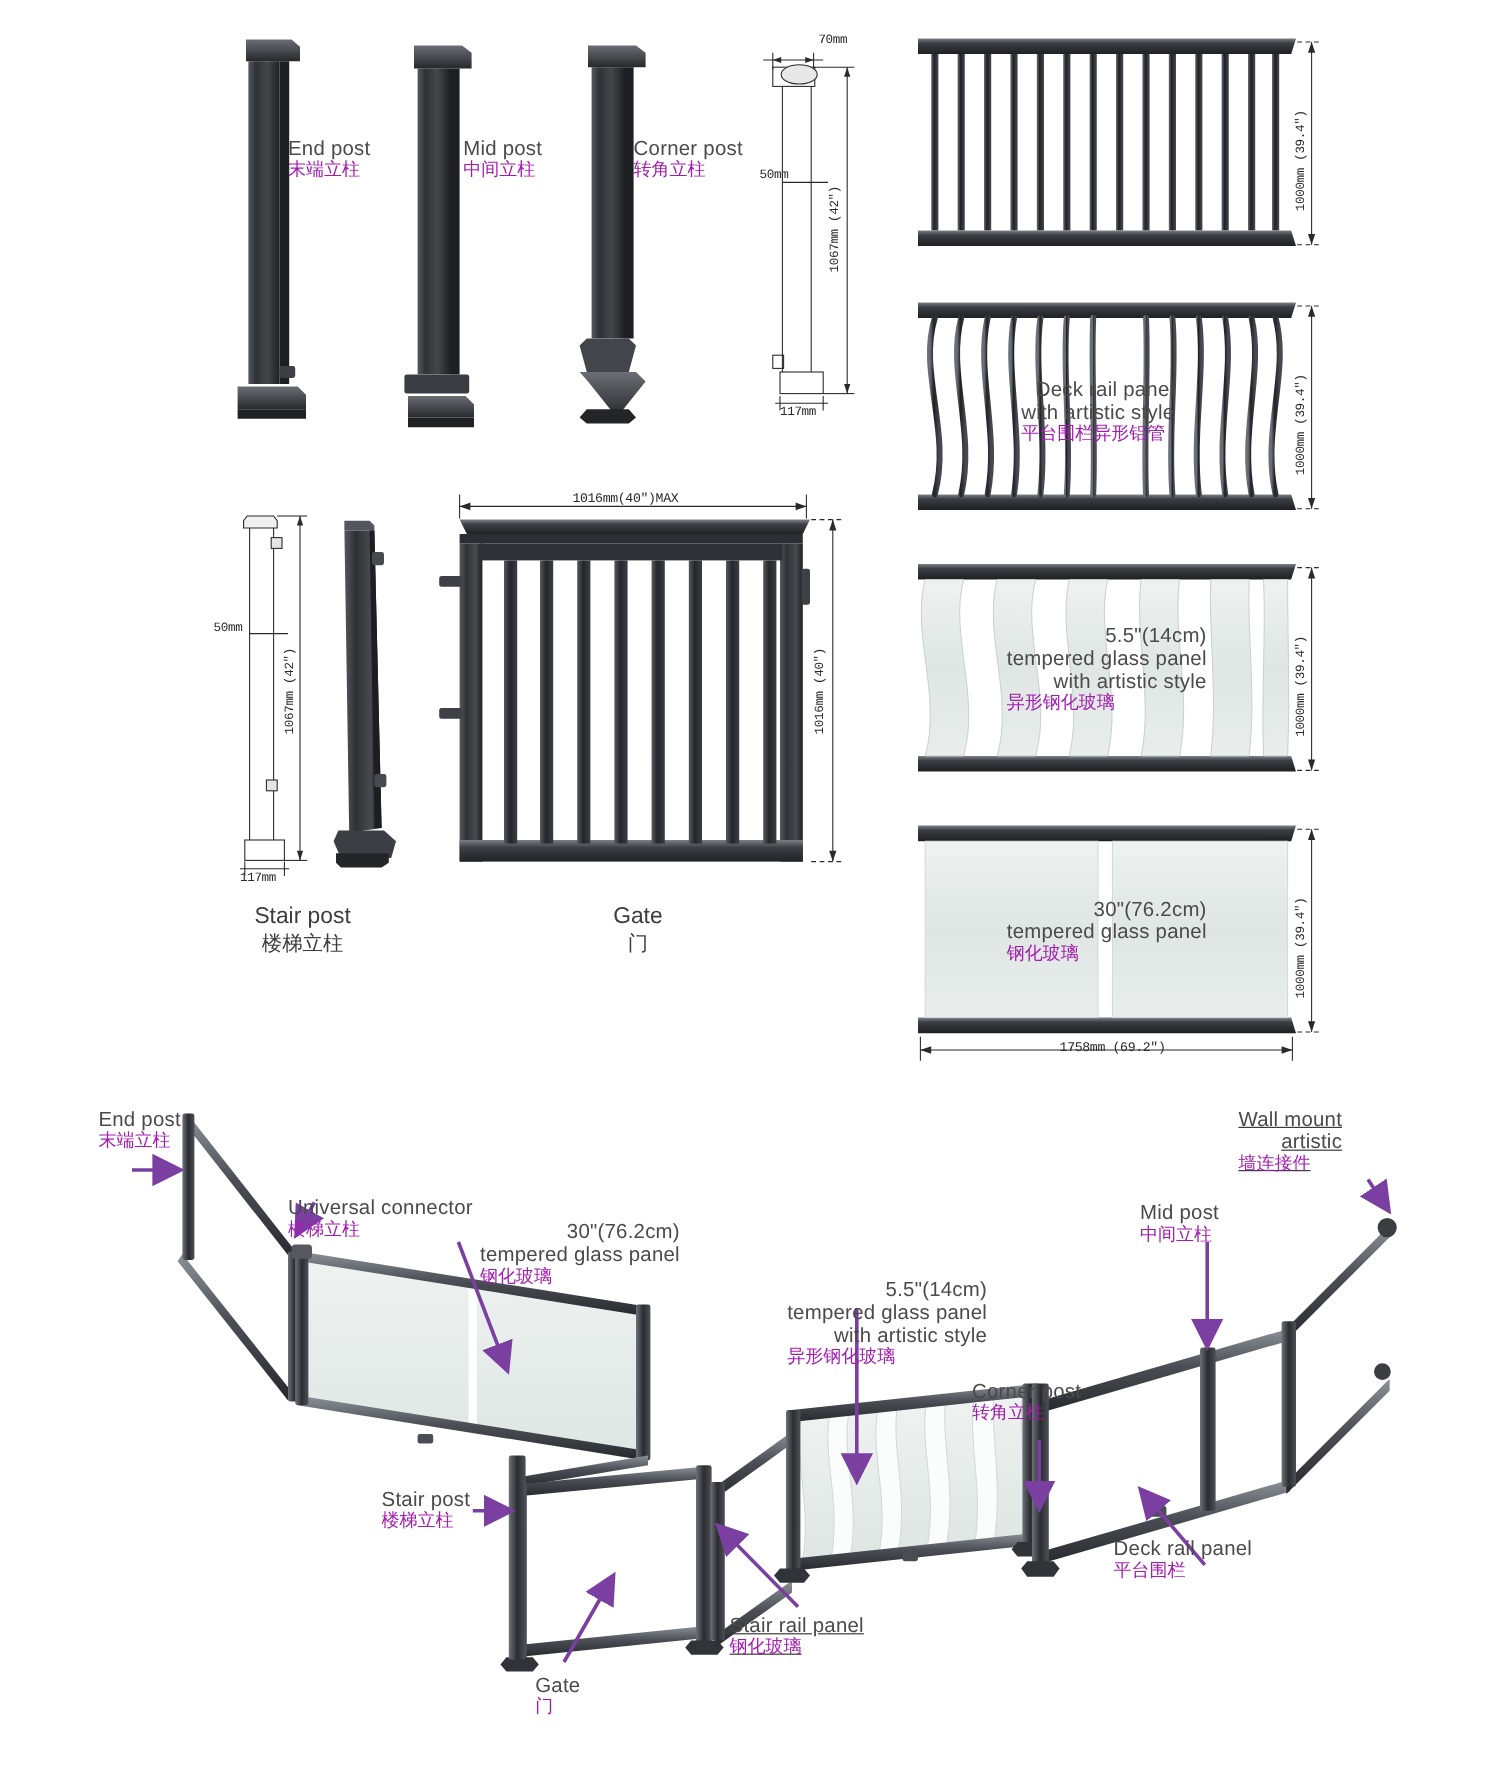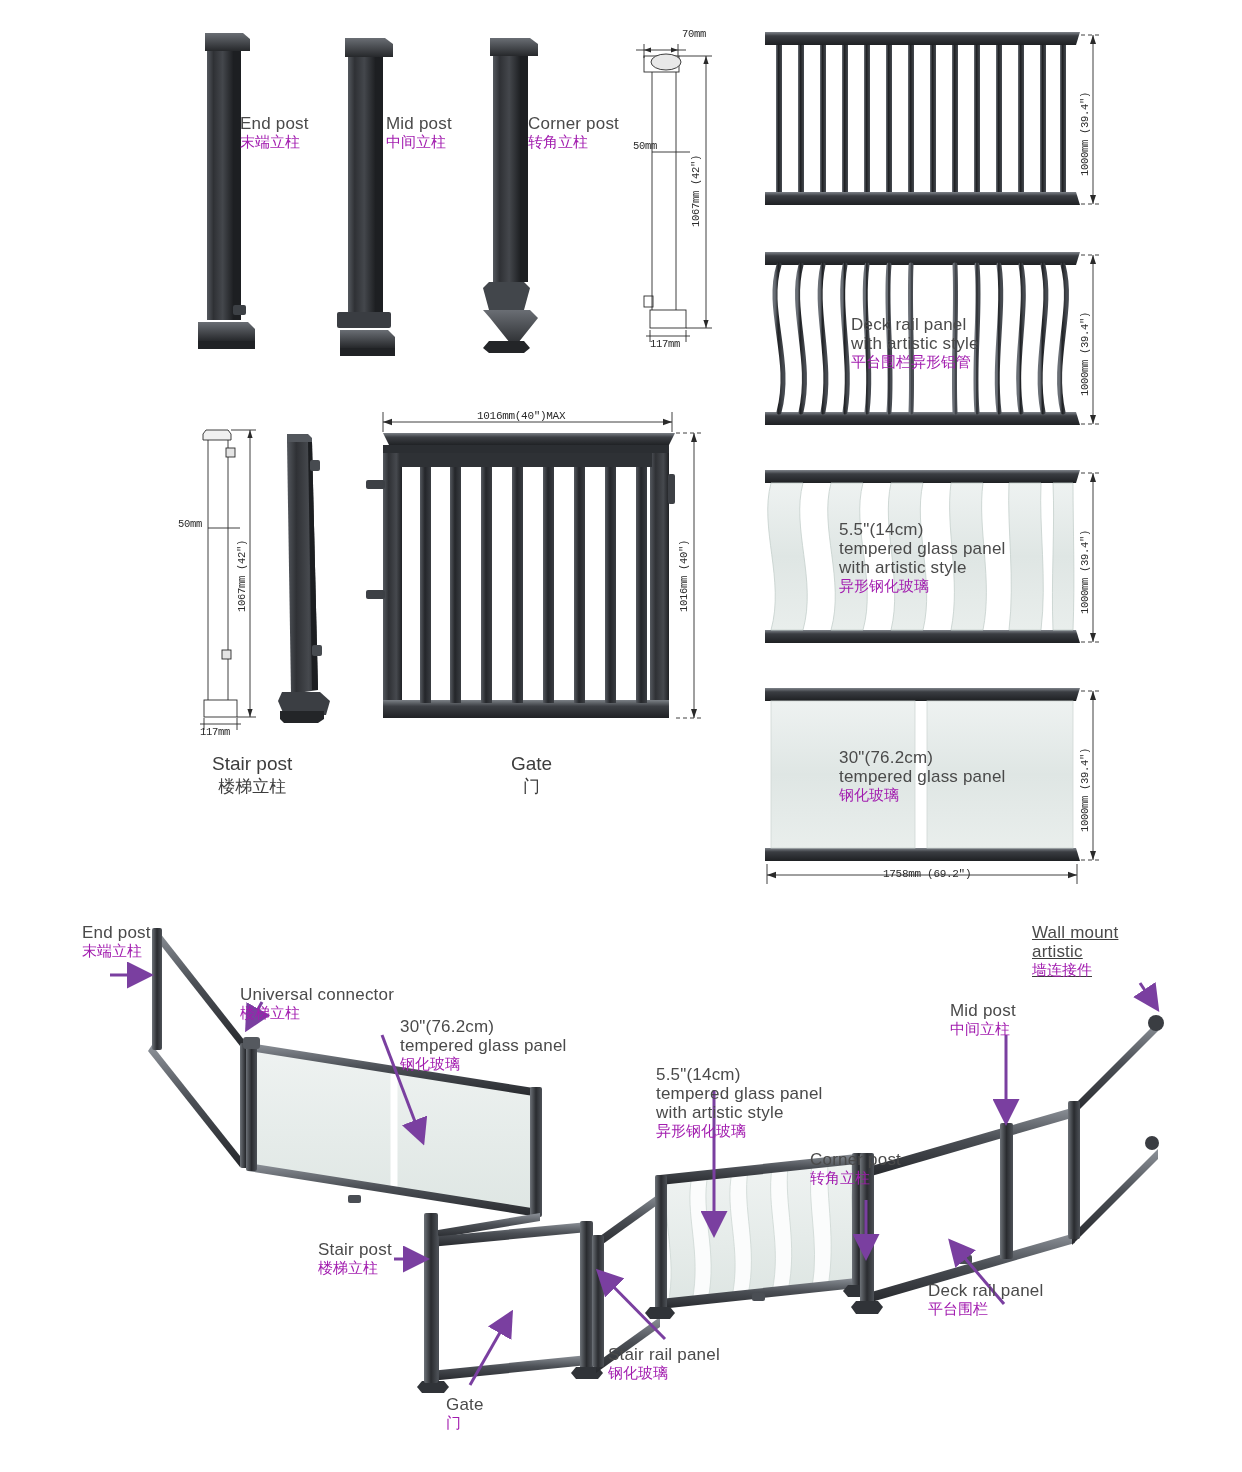--- a/index.html
+++ b/index.html
@@ -2,21 +2,21 @@
 <html><head>
 <meta charset="utf-8">
 <style>
   html,body{margin:0;padding:0;background:#fff;}
   body{
     width:1242px;height:1472px;position:relative;overflow:hidden;
     font-family:"Liberation Sans","DejaVu Sans",sans-serif;
     color:#3b3b3b;
   }
   .abs{position:absolute;}
-  .lbl-en{font-size:17px;color:#4a4a4a;letter-spacing:.2px;white-space:nowrap;line-height:1.12;}
+  .lbl-en{font-size:17px;color:#4a4a4a;letter-spacing:.2px;white-space:nowrap;line-height:1.12;text-align:right;}
   .lbl-cn{font-size:15px;color:#a21caf;white-space:nowrap;line-height:1.2;}
   .dim{font-family:"Liberation Mono","DejaVu Sans Mono",monospace;font-size:10.5px;color:#2a2a2a;white-space:nowrap;letter-spacing:-0.3px;}
   .dim-v{font-family:"Liberation Mono","DejaVu Sans Mono",monospace;font-size:10.5px;color:#2a2a2a;white-space:nowrap;
          writing-mode:vertical-rl;transform:rotate(180deg);letter-spacing:-0.3px;}
   .caption-en{font-size:19px;color:#3d3d3d;white-space:nowrap;}
   .caption-cn{font-size:17px;color:#3d3d3d;white-space:nowrap;}
   svg{display:block;overflow:visible;}
 </style>
 </head>
 <body>
@@ -542,21 +542,21 @@
       <line x1="665" y1="444" x2="600" y2="378"></line>
       <line x1="470" y1="490" x2="510" y2="420"></line>
     </g>
   </svg>
 
   <div class="abs" style="left:82px;top:28px;">
     <div class="lbl-en">End post</div>
     <div class="lbl-cn">末端立柱</div>
   </div>
 
-  <div class="abs" style="left:240px;top:90px;">
+  <div class="abs" style="left:240px;top:102px;">
     <div class="lbl-en">Universal connector</div>
     <div class="lbl-cn">楼梯立柱</div>
   </div>
 
   <div class="abs" style="left:400px;top:122px;">
     <div class="lbl-en">30"(76.2cm)</div>
     <div class="lbl-en">tempered glass panel</div>
     <div class="lbl-cn">钢化玻璃</div>
   </div>
 
@@ -586,21 +586,21 @@
   <div class="abs" style="left:928px;top:386px;">
     <div class="lbl-en">Deck rail panel</div>
     <div class="lbl-cn">平台围栏</div>
   </div>
 
   <div class="abs" style="left:318px;top:345px;">
     <div class="lbl-en">Stair post</div>
     <div class="lbl-cn">楼梯立柱</div>
   </div>
 
-  <div class="abs" style="left:608px;top:450px;">
+  <div class="abs" style="left:608px;top:450px;text-decoration:underline;">
     <div class="lbl-en">Stair rail panel</div>
     <div class="lbl-cn">钢化玻璃</div>
   </div>
 
   <div class="abs" style="left:446px;top:500px;">
     <div class="lbl-en">Gate</div>
     <div class="lbl-cn">门</div>
   </div>
 </div>
 

